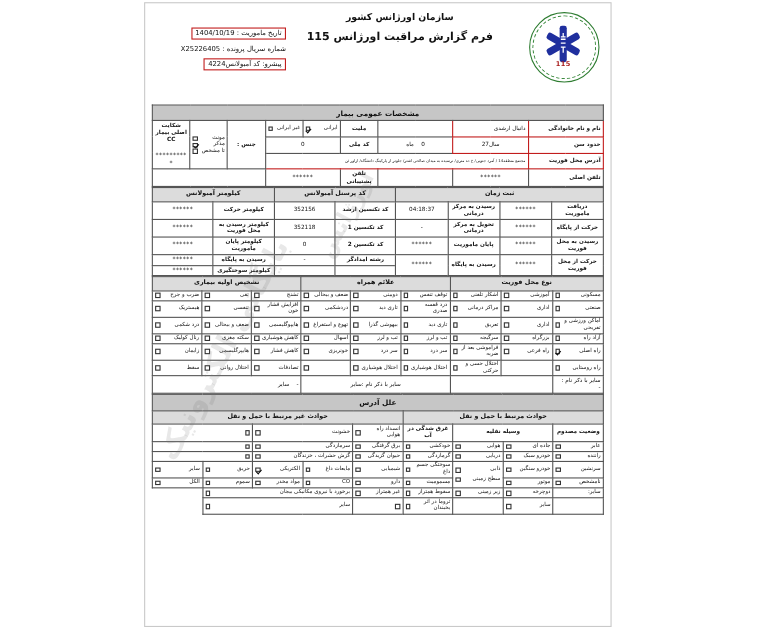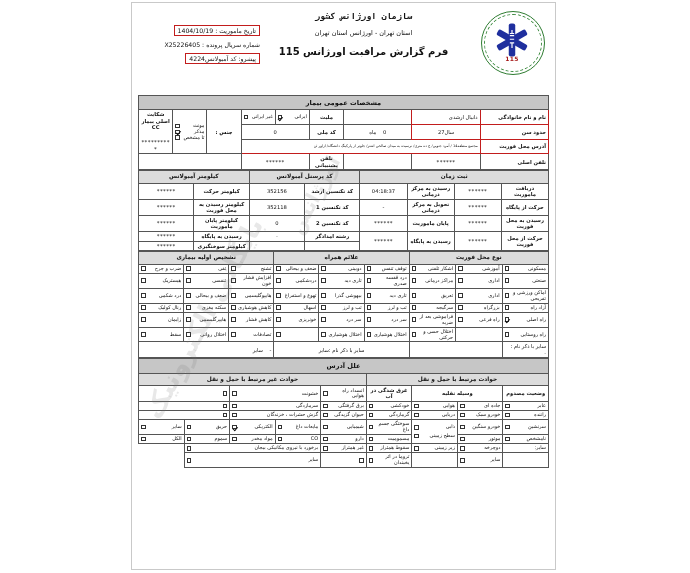--- a/index.html
+++ b/index.html
@@ -41,21 +41,21 @@
   .logo .ring2{
     position:absolute;left:7px;top:5px;width:56px;height:56px;border-radius:50%;
     border:.8px dashed #3c8a3f;
   }
   .logo .star{position:absolute;left:17px;top:13px;width:36px;height:36px;}
   .logo .num{
     position:absolute;left:0;right:0;top:46px;text-align:center;
     font-size:6px;color:#a81c1c;font-weight:bold;letter-spacing:.3px;
   }
   .titles{position:absolute;right:84px;top:8px;width:215px;text-align:center;}
-  .titles .t1{font-size:8.5px;font-weight:bold;color:#111;margin-bottom:7px;font-family:Liberation Mono, monospace;}
+  .titles .t1{font-size:8.5px;font-weight:bold;color:#111;margin-bottom:7px;}
   .titles .t2{font-size:6.5px;color:#111;margin-bottom:9px;}
   .titles .t3{font-size:10px;font-weight:bold;color:#111;}
   .meta{position:absolute;left:8px;top:22px;width:120px;text-align:left;}
   .meta .line{font-size:6.2px;color:#111;margin-bottom:5px;direction:rtl;text-align:right;}
   .boxed{border:1.4px solid #c21d1d;padding:1px 3px;display:inline-block;}
 
   
   table{border-collapse:collapse;width:100%;table-layout:fixed;margin-left:28px;}
   td,th{
     border:.6px solid #555;
@@ -115,21 +115,20 @@
           <rect x="41" y="4" width="18" height="92" rx="6" transform="rotate(60 50 50)"></rect>
           <rect x="41" y="4" width="18" height="92" rx="6" transform="rotate(120 50 50)"></rect>
         </g>
         <path d="M50 22 l0 10 m-6 0 l12 0 M44 38 l12 0 M44 48 l12 0 M44 58 l12 0 M50 58 l0 14" stroke="#fff" stroke-width="3.2" fill="none"></path>
       </svg>
       <div class="num">115</div>
     </div>
 
     <div class="titles">
       <div class="t1">سازمان اورژانس کشور</div>
-      <div class="t2">استان تهران - اورژانس استان تهران</div>
       <div class="t3">فرم گزارش مراقبت اورژانس 115</div>
     </div>
 
     <div class="meta">
       <div class="line">
         <span class="boxed">
           <span>تاریخ ماموریت :</span>
           <span>1404/10/19</span>
         </span>
       </div>

